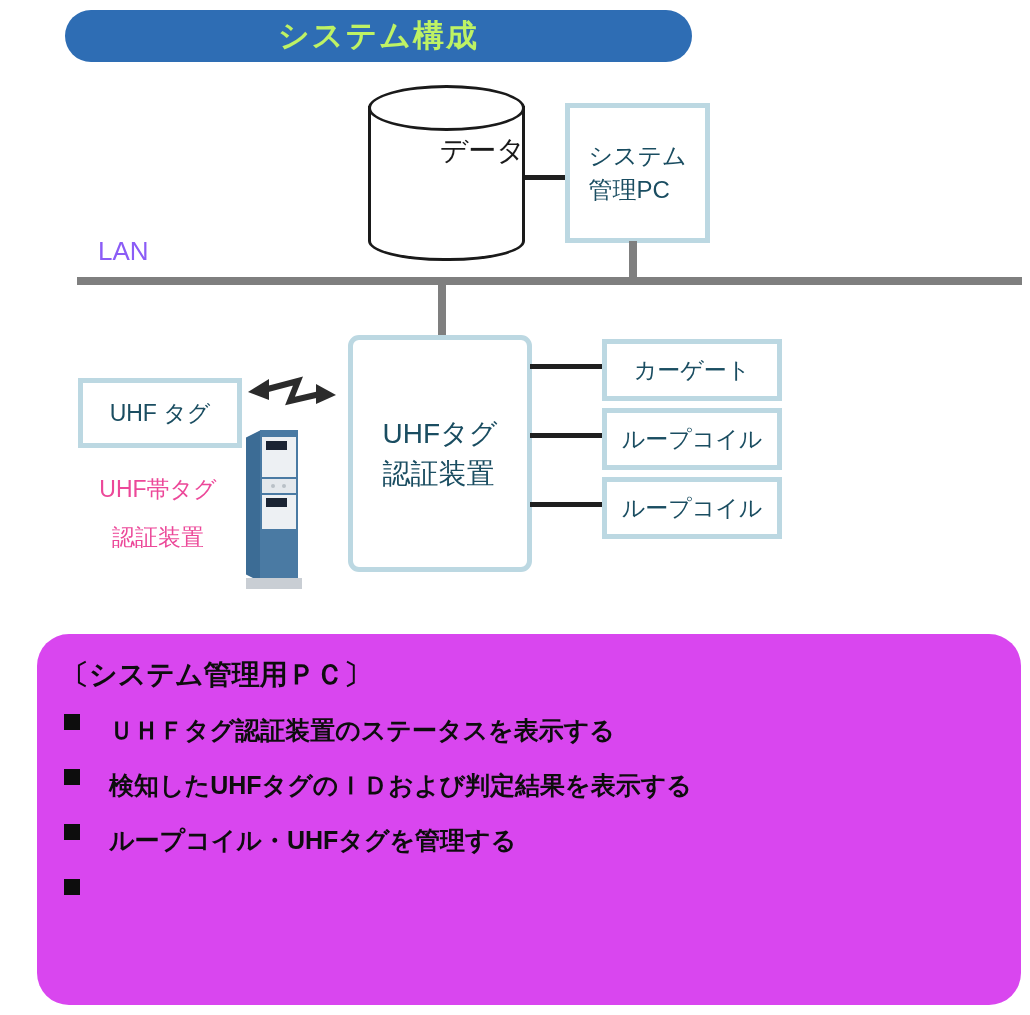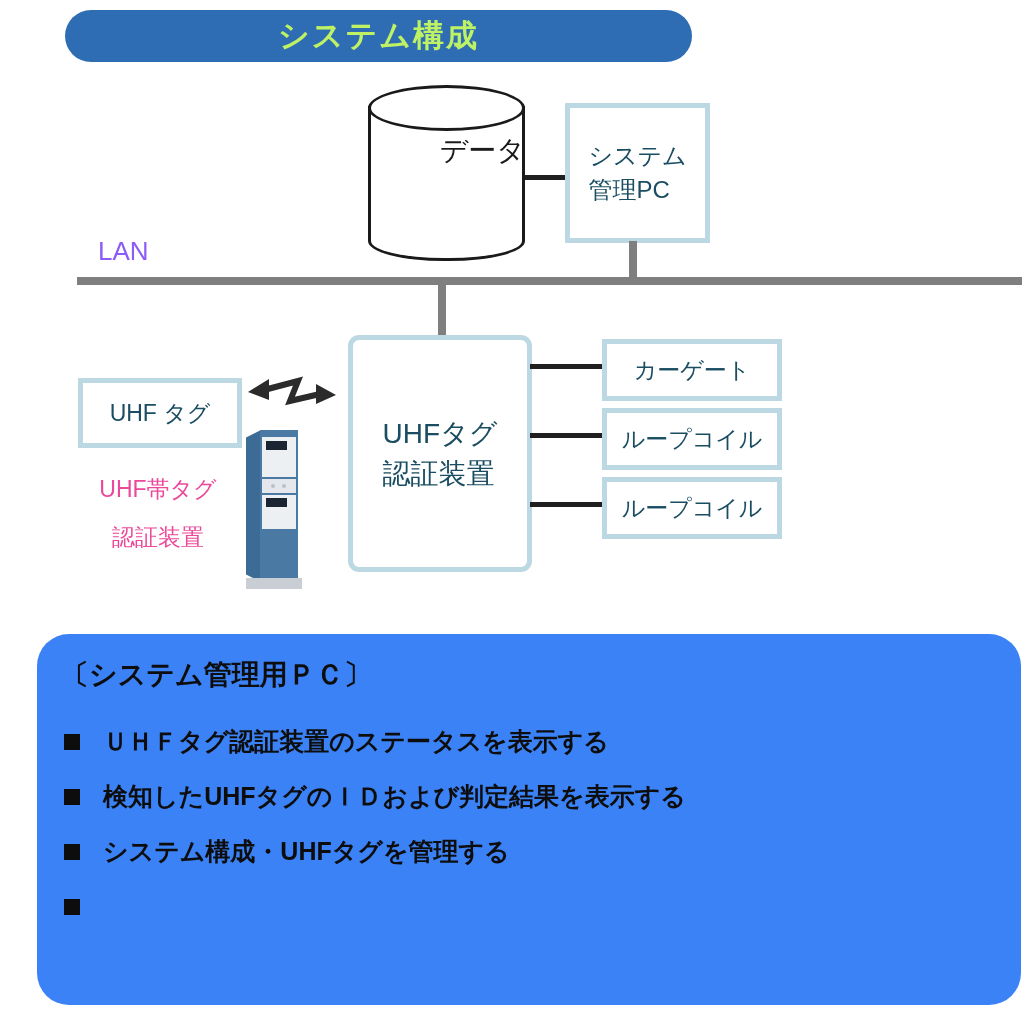--- a/index.html
+++ b/index.html
@@ -84,28 +84,28 @@
 
   .device-caption {
     position:absolute; left:78px; width:160px; text-align:center;
     font-size:23px; color:#ec4899;
   }
   .cap1 { top:474px; } .cap2 { top:522px; }
 
   
   .info-panel {
     position:absolute; left:37px; top:634px; width:984px; height:371px;
-    background:#3b82f6; border-radius:32px;
+    background:#d946ef; border-radius:32px;
   }
   .info-heading {
     position:absolute; left:24px; top:22px;
     font-size:28px; font-weight:bold; color:#0d0d0d;
   }
   .info-list { position:absolute; left:27px; top:80px; right:24px; }
-  .info-item { display:flex; align-items:center; height:55px; }
+  .info-item { display:flex; align-items:flex-start; height:55px;gap:6px; }
   .bullet-square { width:16px; height:16px; background:#0d0d0d; margin-right:23px; flex:none; }
   .info-text { font-size:25px; font-weight:bold; color:#0d0d0d; white-space:nowrap; }
 </style>
 </head>
 <body>
 
 <div class="canvas">
 
   <div class="banner">
     <span class="banner-text">システム構成</span>
@@ -193,21 +193,21 @@
       <div class="info-item">
         <span class="bullet-square"></span>
         <span class="info-text">ＵＨＦタグ認証装置のステータスを表示する</span>
       </div>
       <div class="info-item">
         <span class="bullet-square"></span>
         <span class="info-text">検知したUHFタグのＩＤおよび判定結果を表示する</span>
       </div>
       <div class="info-item">
         <span class="bullet-square"></span>
-        <span class="info-text">システム構成・UHFタグを管理する</span>
+        <span class="info-text">ループコイル・UHFタグを管理する</span>
       </div>
       <div class="info-item">
         <span class="bullet-square"></span>
       </div>
     </div>
   </div>
 
 </div>
 
 </body></html>

